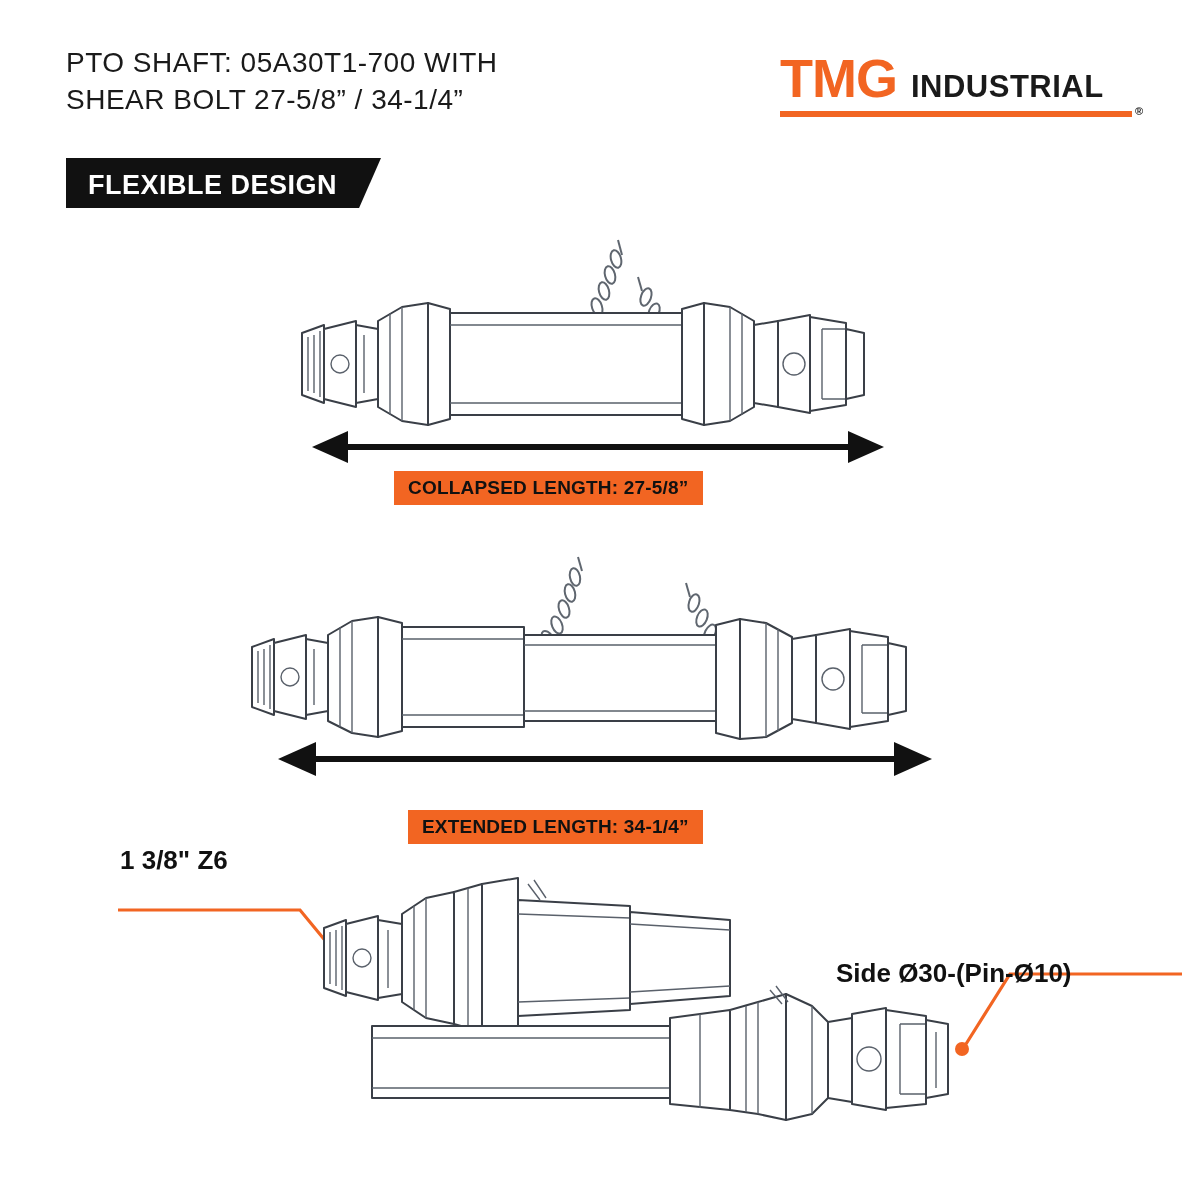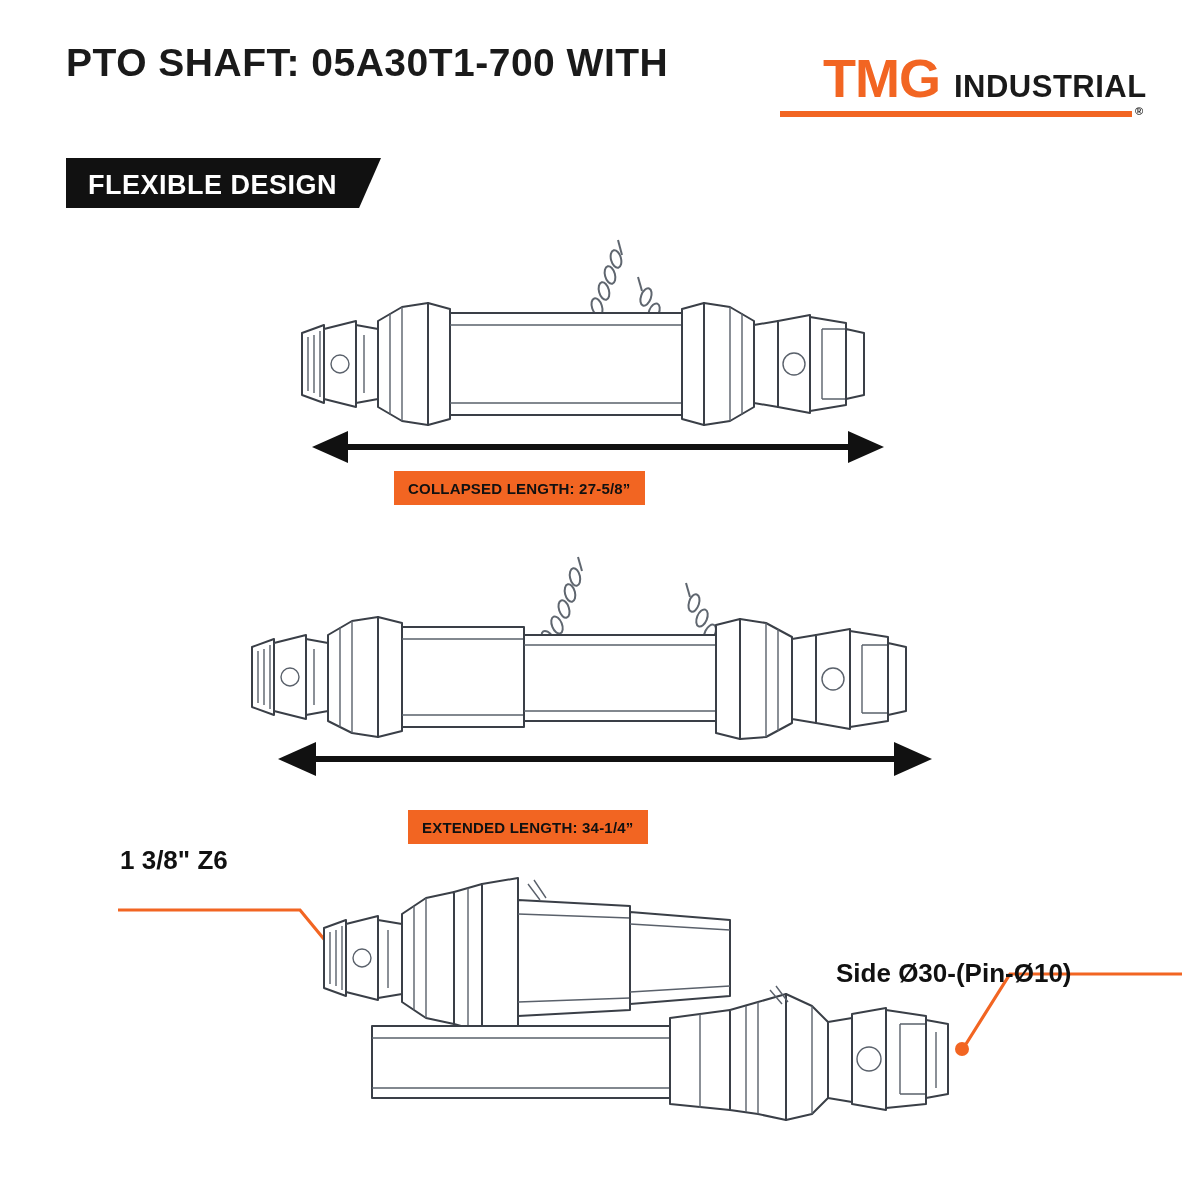--- a/index.html
+++ b/index.html
@@ -24,39 +24,38 @@
     right: 60px;
     height: 110px;
   }
   .title-block {
     position: absolute;
     top: 0;
     left: 0;
     width: 700px;
   }
   .title-line {
-    font-size: 39px;
-    font-weight: bold;
+    font-size: 28px;
+    font-weight: normal;
     letter-spacing: 0.5px;
     line-height: 37px;
     color: #1a1a1a;
     text-transform: uppercase;
   }
   .brand {
     position: absolute;
     top: 8px;
     right: 0;
     width: 360px;
     text-align: left;
   }
   .brand-row {
     display: flex;
     align-items: flex-end;
     gap: 14px;
-    margin-left: 43px;
   }
   .brand-mark {
     font-size: 54px;
     font-weight: bold;
     color: #F26522;
     letter-spacing: -1px;
     line-height: 52px;
   }
   .brand-sub {
     font-size: 31px;
@@ -98,21 +97,21 @@
     letter-spacing: 0.5px;
     clip-path: polygon(0 0, 100% 0, calc(100% - 22px) 100%, 0 100%);
     padding-right: 44px;
   }
 
   
   .caption {
     position: absolute;
     background: #F26522;
     color: #111111;
-    font-size: 15px;
+    font-size: 19px;
     font-weight: bold;
     letter-spacing: 0.2px;
     display: flex;
     align-items: center;
     justify-content: center;
     height: 34px;
     padding: 0 14px;
     white-space: nowrap;
   }
 
@@ -136,20 +135,21 @@
     color: #111111;
     white-space: nowrap;
   }
 </style>
 </head>
 <body>
 
 <div class="header">
   <div class="title-block">
     <div class="title-line">PTO SHAFT: 05A30T1-700 WITH</div>
+    <div class="title-line">SHEAR BOLT 27-5/8” / 34-1/4”</div>
   </div>
   <div class="brand">
     <div class="brand-row">
       <div class="brand-mark">TMG</div>
       <div class="brand-sub">INDUSTRIAL</div>
     </div>
     <div class="brand-rule">
       <span class="brand-reg">®</span>
     </div>
   </div>

